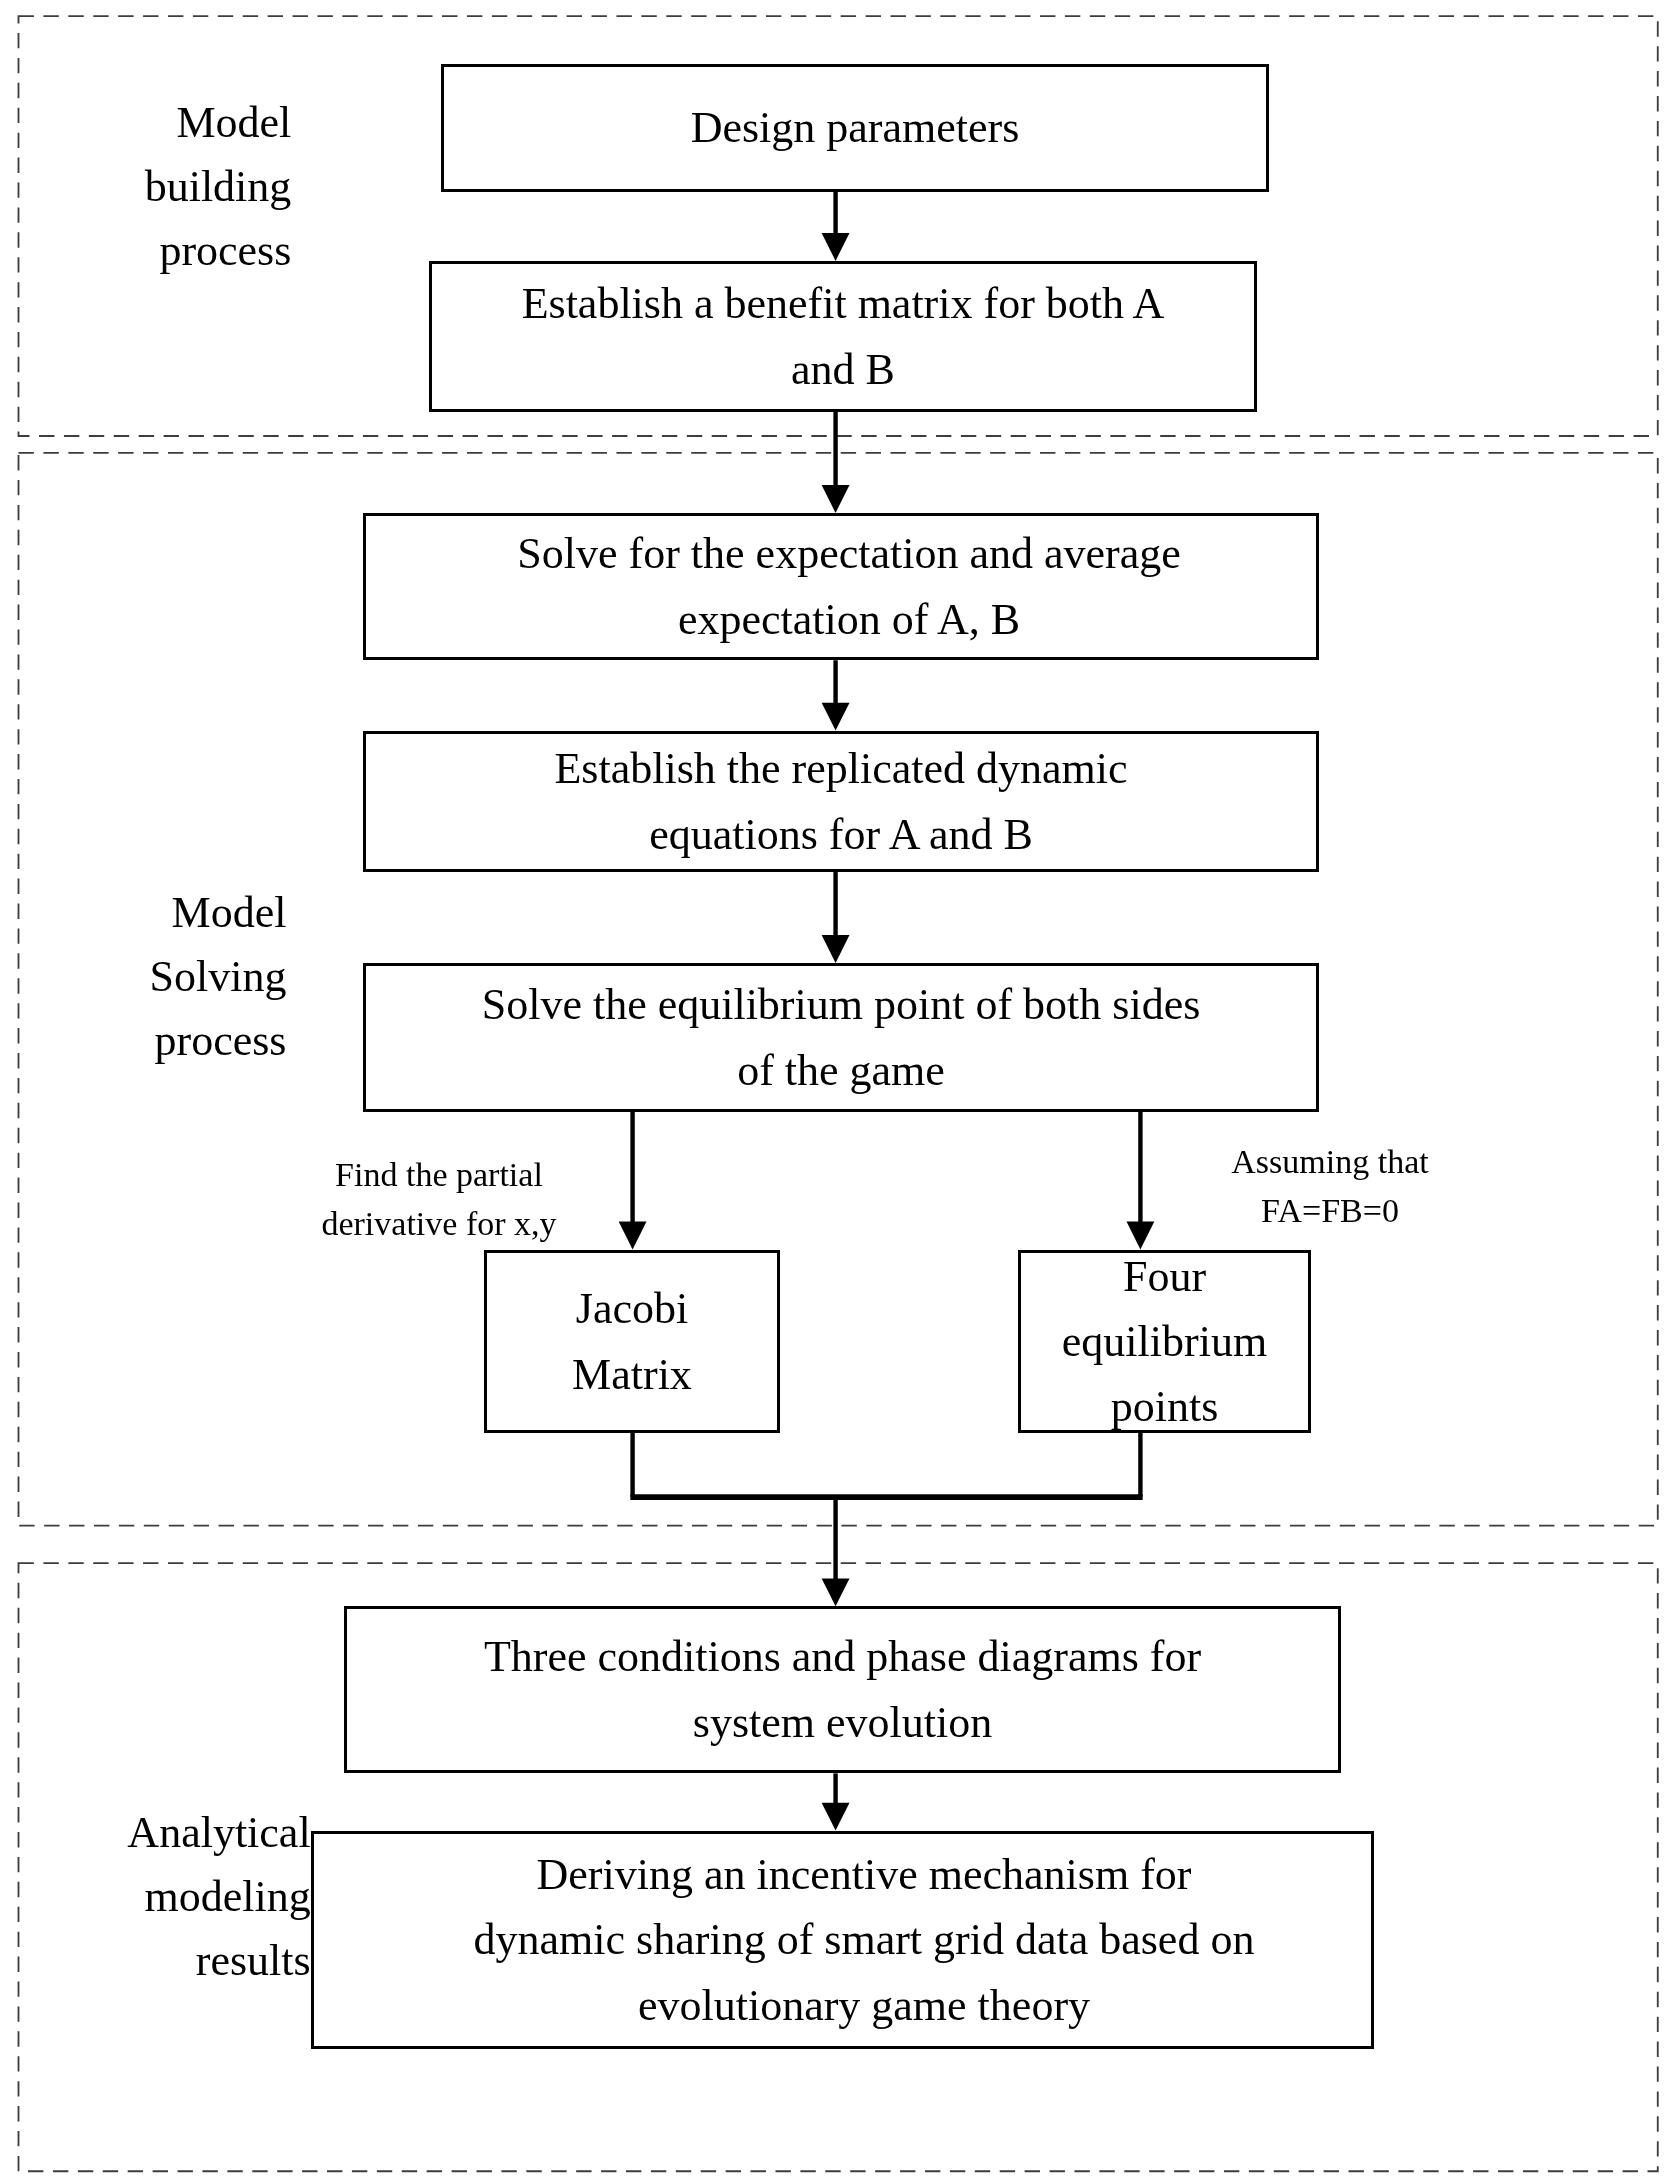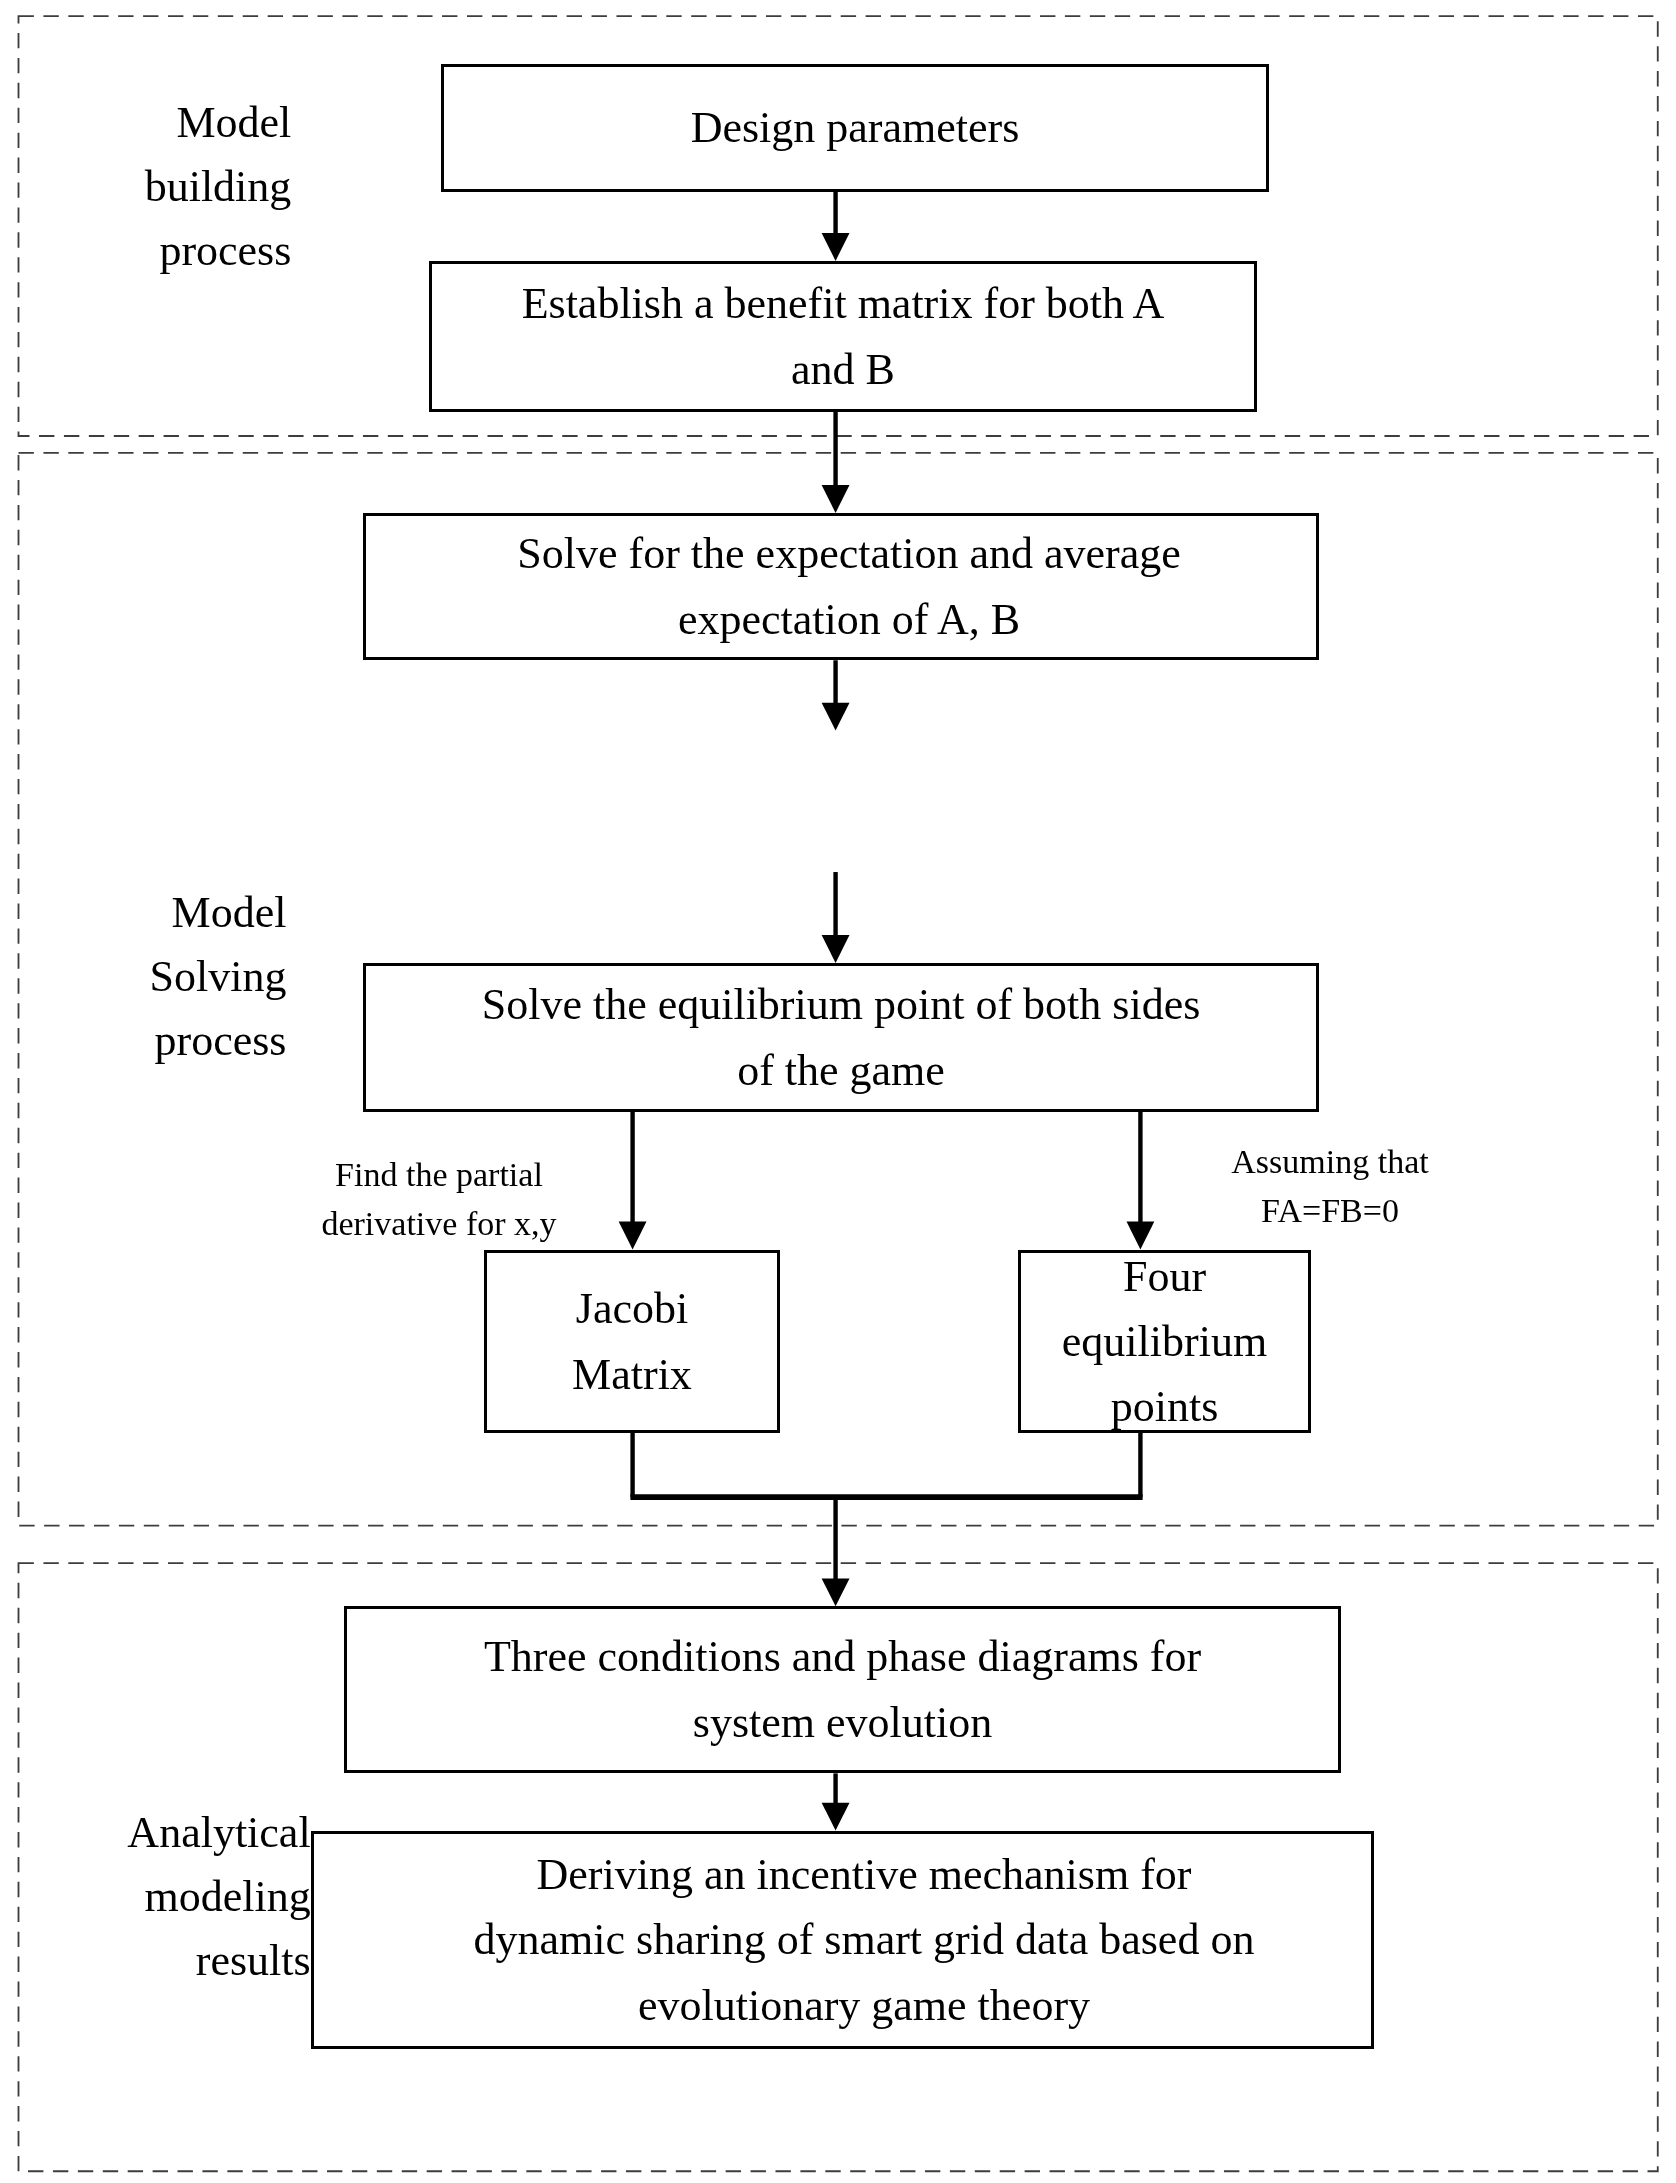--- a/index.html
+++ b/index.html
@@ -138,20 +138,22 @@
 process</div>
   <div class="section-label" id="label-analytical">Analytical
 modeling
 results</div>
 
   <div class="flow-box" id="box-design">Design parameters</div>
   <div class="flow-box" id="box-benefit">Establish a benefit matrix for both A
 and B</div>
   <div class="flow-box" id="box-expectation">Solve for the expectation and average
 expectation of A, B</div>
+  <div class="flow-box" id="box-replicated">Establish the replicated dynamic
+equations for A and B</div>
   <div class="flow-box" id="box-equilibrium">Solve the equilibrium point of both sides
 of the game</div>
   <div class="flow-box" id="box-jacobi">Jacobi
 Matrix</div>
   <div class="flow-box" id="box-four-points">Four
 equilibrium
 points</div>
   <div class="flow-box" id="box-three-cond">Three conditions and phase diagrams for
 system evolution</div>
   <div class="flow-box" id="box-deriving">Deriving an incentive mechanism for

